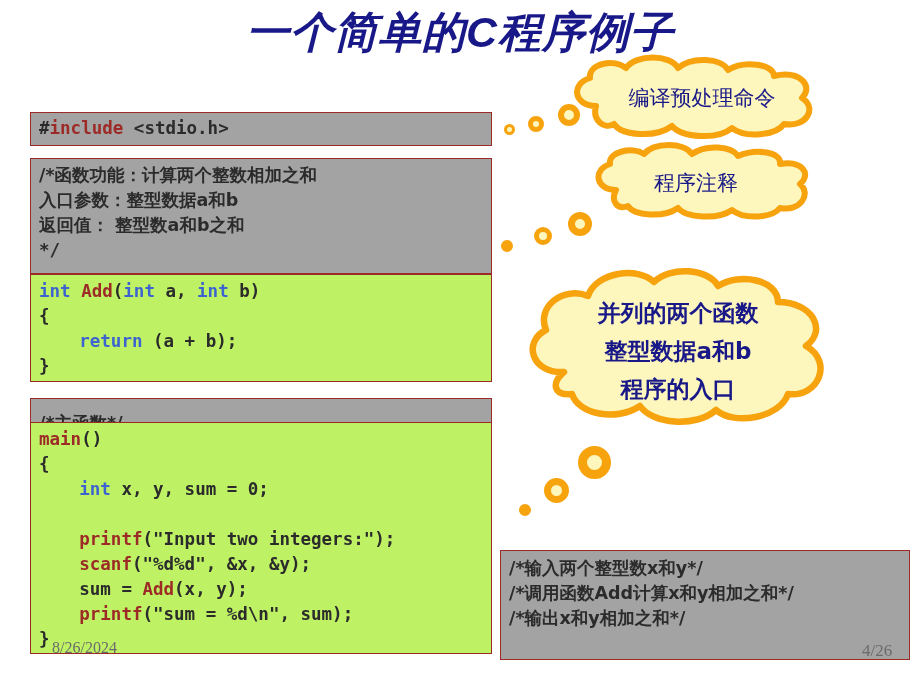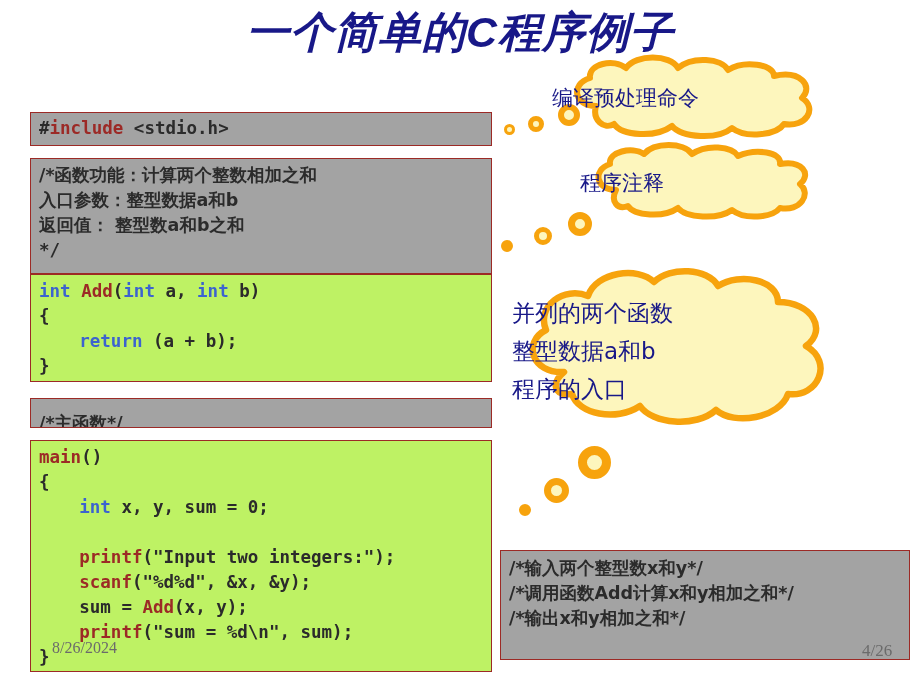--- a/index.html
+++ b/index.html
@@ -52,21 +52,21 @@
   .kw   { color: #3c63cf; }   
   .fn   { color: #9c2a26; }   
   .inc  { color: #9c2a26; }   
   .plain{ color: #2b2b2b; }
 
   
   #box-include   { left:30px;  top:112px; width:462px; height:34px; padding:3px 0 0 8px; }
   #box-funcdoc   { left:30px;  top:158px; width:462px; height:116px; padding:4px 0 0 8px; }
   #box-addfunc   { left:30px;  top:274px; width:462px; height:108px; padding:4px 0 0 8px; }
   #box-maindoc   { left:30px;  top:398px; width:462px; height:30px; padding:12px 0 0 8px; }
-  #box-mainfunc  { left:30px;  top:440px; width:462px; height:232px; padding:4px 0 0 8px; }
+  #box-mainfunc  { left:30px;  top:422px; width:462px; height:232px; padding:4px 0 0 8px; }
   #box-sidedoc   { left:500px; top:550px; width:410px; height:110px; padding:5px 0 0 8px; }
 
   .ind1 { padding-left: 2.3em; }
 
   
   #slide-date {
     position: absolute;
     left: 52px; top: 639px;
     font-family: "Liberation Serif", serif;
     font-size: 16px;
@@ -84,33 +84,33 @@
 
   
   .cloud-wrap { position: absolute; z-index: 4; }
   .cloud-wrap svg { display: block; overflow: visible; }
   .cloud-text {
     position: absolute;
     left: 0; top: 0;
     width: 100%; height: 100%;
     display: flex;
     flex-direction: column;
-    align-items: flex-start;
+    align-items: center;
     justify-content: center;
     font-family: "DejaVu Sans", "Liberation Sans", sans-serif;
     font-size: 21px;
     color: #181888;
     line-height: 31px;
     white-space: nowrap;
     pointer-events: none;
   }
   #cloud-a { left: 552px; top: 62px;  width: 300px; height: 72px; }
   #cloud-b { left: 580px; top: 150px; width: 232px; height: 66px; }
   #cloud-c { left: 512px; top: 276px; width: 332px; height: 150px; }
-  #cloud-c .cloud-text { font-size: 23px; line-height: 38px; }
+  #cloud-c .cloud-text { font-size: 23px; line-height: 38px; font-weight: bold; }
 
   
   .bub {
     position: absolute;
     border-radius: 50%;
     background: #fdf6bd;
     border-style: solid;
     border-color: #f7a30d;
     box-sizing: border-box;
     z-index: 4;

